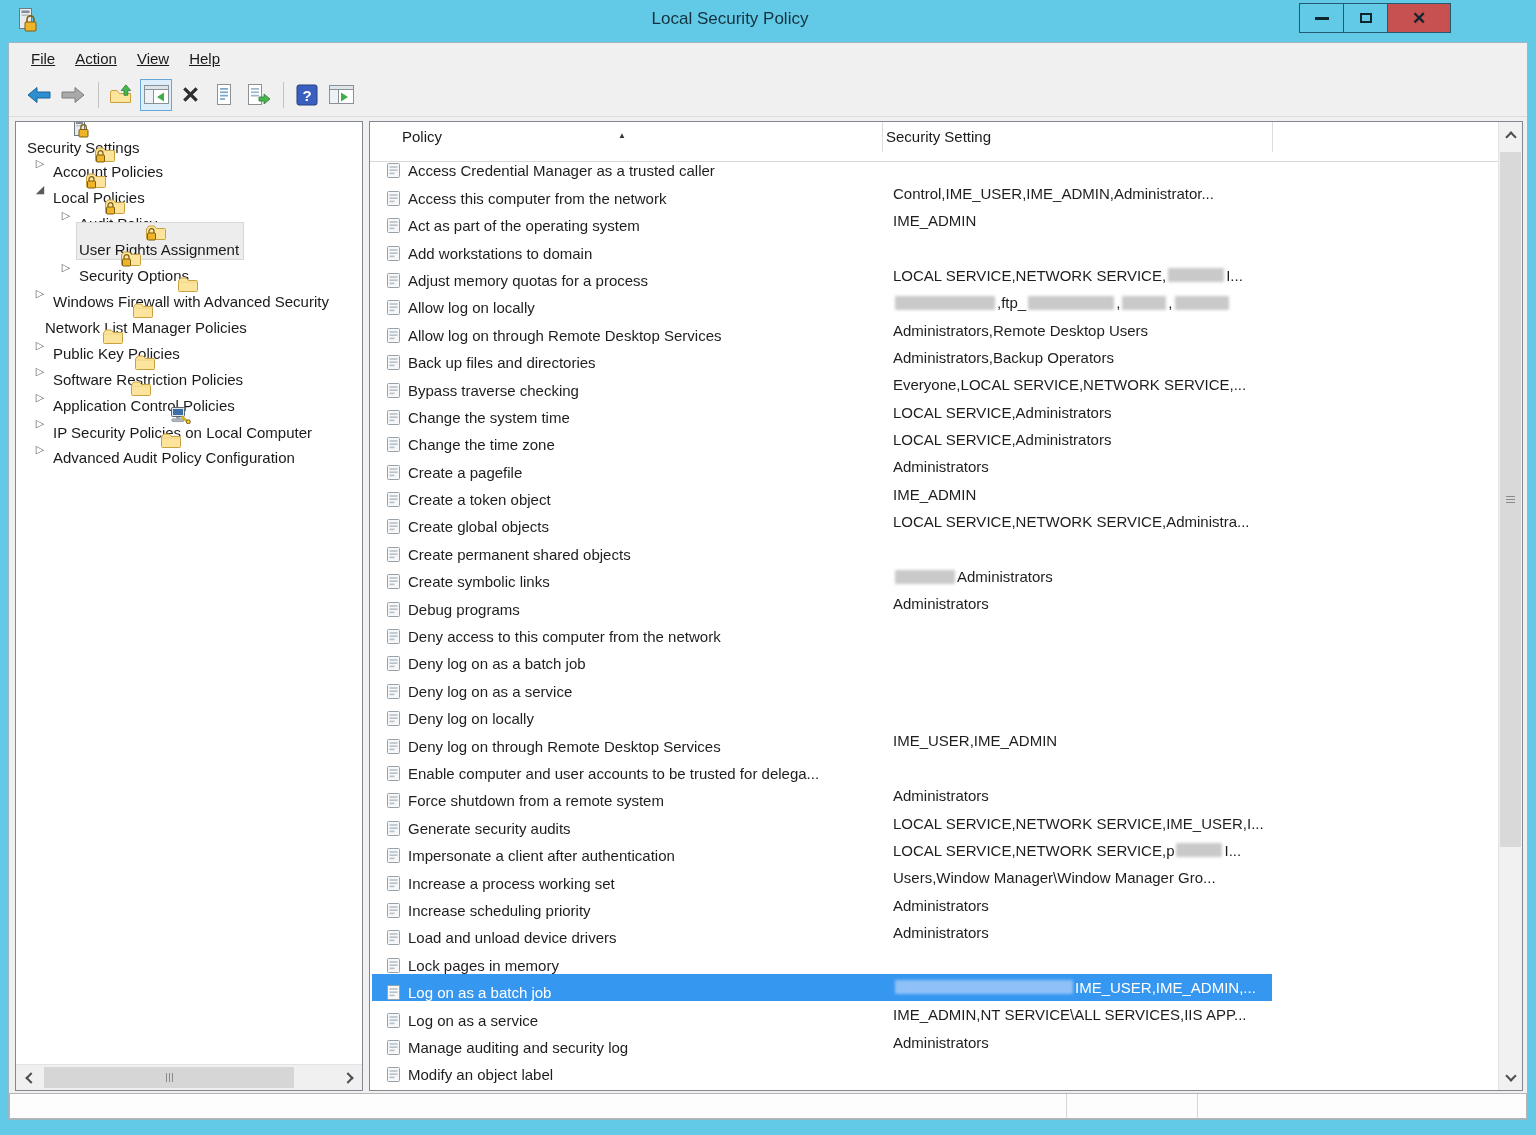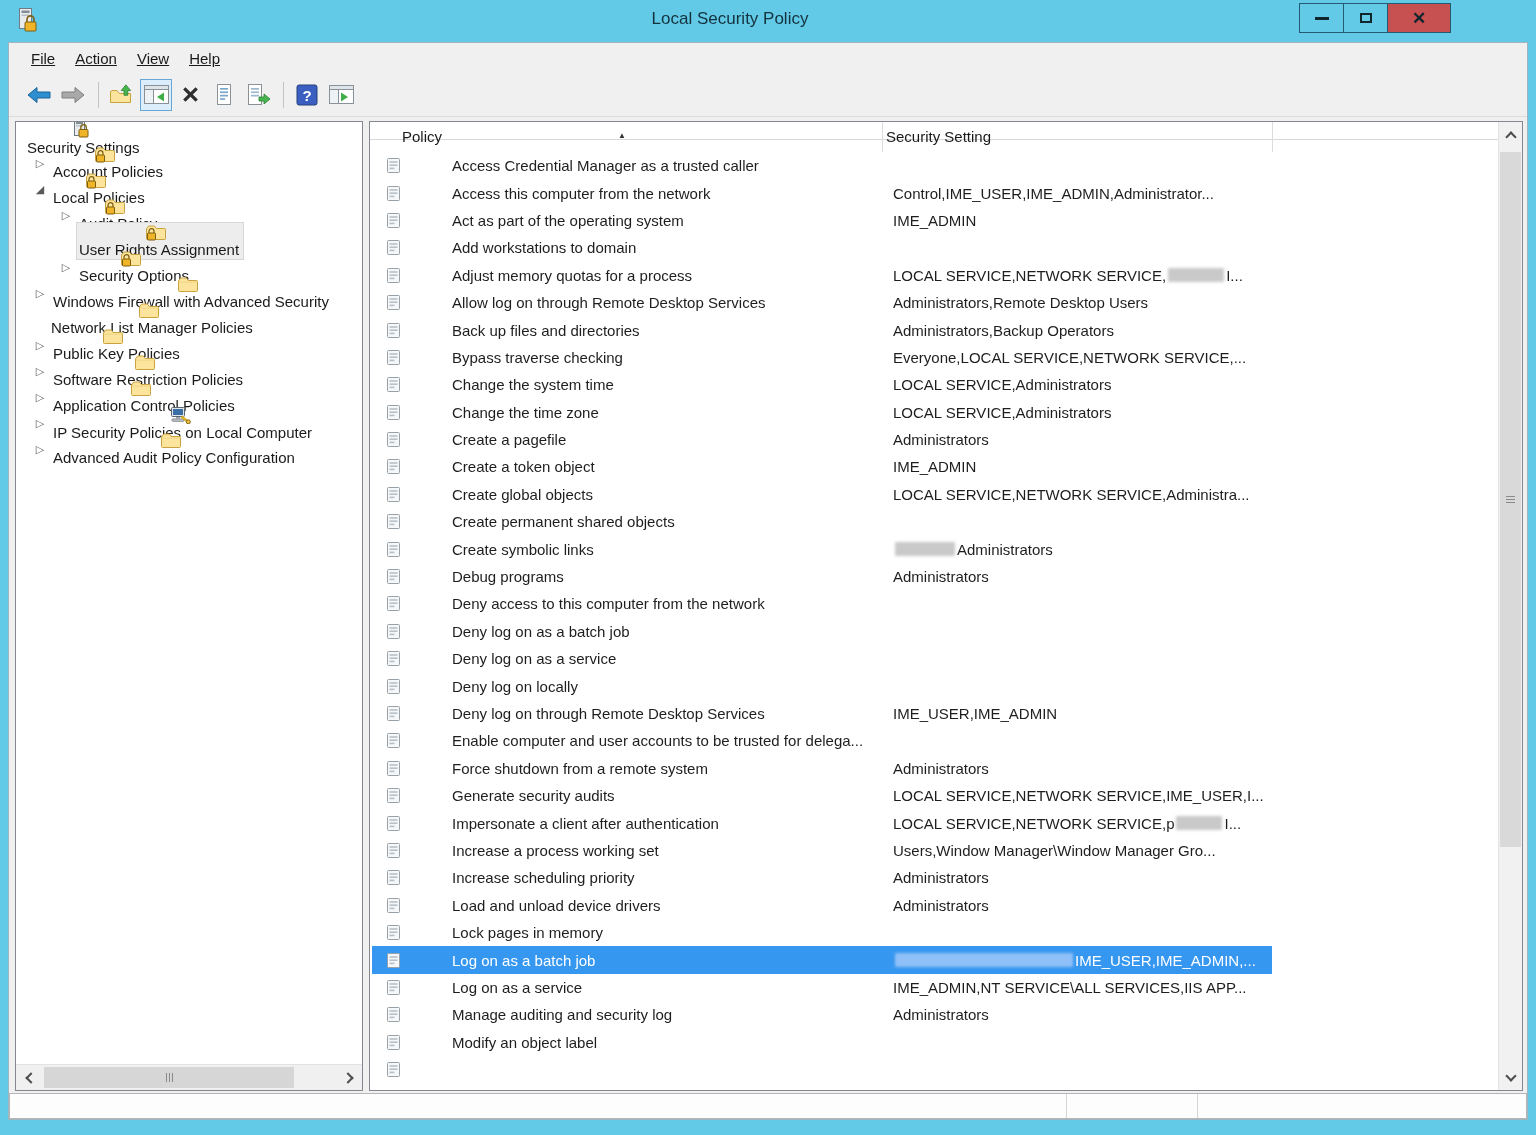--- a/index.html
+++ b/index.html
@@ -45,29 +45,29 @@
   .hs-thumb{position:absolute;left:28px;top:2px;width:250px;height:21px;background:#d6d6d6;display:flex;align-items:center;justify-content:center;}
   .hgrip{display:flex;gap:2px;}
   .hgrip i{display:block;width:1px;height:9px;background:#8a8a8a;}
   
   .chev{width:8px;height:8px;border-top:2px solid #4d4d4d;border-right:2px solid #4d4d4d;display:inline-block;}
   .chev.left{transform:rotate(-135deg);margin-left:3px;}
   .chev.right{transform:rotate(45deg);margin-right:3px;}
   .chev.up{transform:rotate(-45deg);margin-top:3px;}
   .chev.down{transform:rotate(135deg);margin-bottom:3px;}
   
-  .list-header{position:absolute;left:0;top:0;width:1130px;height:18px;background:#fff;border-bottom:1px solid #d8d8d8;font-size:15px;}
+  .list-header{position:absolute;left:0;top:0;width:1130px;height:40px;background:#fff;border-bottom:1px solid #d8d8d8;font-size:15px;}
   .hdr-cell{position:absolute;top:0;height:30px;line-height:29px;}
   .hdr-policy{left:0;width:512px;padding-left:32px;}
   .hdr-setting{left:512px;width:390px;padding-left:4px;}
   .hdr-div{position:absolute;top:0;width:1px;height:30px;background:#dcdcdc;}
   .sort-arrow{position:absolute;left:248px;top:-1px;font-size:8px;color:#333;}
   
   .list-rows{position:absolute;left:0;top:30px;width:1130px;bottom:0;overflow:hidden;font-size:15px;}
-  .list-row{position:relative;height:27.4px;display:flex;align-items:center;white-space:nowrap;gap:44px;}
+  .list-row{position:relative;height:27.4px;display:flex;align-items:flex-end;white-space:nowrap;}
   .list-row .sel{position:absolute;left:2px;top:0;bottom:0;width:900px;background:#3697f1;}
   .row-icon{margin-left:16px;flex:none;display:flex;position:relative;}
   .pol{margin-left:7px;position:relative;color:#1e1e1e;}
   .set{position:absolute;left:523px;top:0;height:100%;display:flex;align-items:center;color:#1e1e1e;max-width:600px;}
   .list-row.selected .pol,.list-row.selected .set{color:#fff;}
   .redact{display:inline-block;height:14px;background:#c9c9c9;filter:blur(1.5px);margin:0 2px;border-radius:1px;flex:none;}
   .list-row.selected .redact{background:#8fc0f7;}
   
   .vscroll{position:absolute;right:0;top:0;bottom:0;width:24px;background:#f1f1f1;border-left:1px solid #e3e3e3;}
   .vs-btn{position:absolute;left:0;width:23px;height:26px;display:flex;align-items:center;justify-content:center;}
@@ -281,21 +281,21 @@
             <span class="tree-inner">
               <span class="tree-icon">
                 <svg width="22" height="17" viewBox="0 0 22 17">
                   <path d="M1.5 5 l2.2-3 h5.6 l2 2.5 h8.2 a1 1 0 0 1 1 1 v9 a1 1 0 0 1-1 1 h-17 a1 1 0 0 1-1-1 z" fill="#fce49c" stroke="#c9a23e"></path>
                   <path d="M1.8 6.2 h18.5" stroke="#efd687" fill="none"></path>
                 </svg>
               </span>
               <span>Windows Firewall with Advanced Security</span>
             </span>
           </div>
-          <div class="tree-row" style="padding-left: 12px;">
+          <div class="tree-row" style="padding-left: 6px;">
             <span class="expander"></span>
             <span class="tree-inner">
               <span class="tree-icon">
                 <svg width="22" height="17" viewBox="0 0 22 17">
                   <path d="M1.5 5 l2.2-3 h5.6 l2 2.5 h8.2 a1 1 0 0 1 1 1 v9 a1 1 0 0 1-1 1 h-17 a1 1 0 0 1-1-1 z" fill="#fce49c" stroke="#c9a23e"></path>
                   <path d="M1.8 6.2 h18.5" stroke="#efd687" fill="none"></path>
                 </svg>
               </span>
               <span>Network List Manager Policies</span>
             </span>
@@ -457,20 +457,32 @@
           </div>
           <div class="list-row">
             <span class="row-icon">
               <svg width="15" height="17" viewBox="0 0 15 17">
                 <rect x="1.5" y="1.5" width="12" height="14" rx="1" fill="#f5f7f9" stroke="#98a0a8"></rect>
                 <rect x="3.5" y="4.2" width="8" height="1.6" fill="#b8c0c8"></rect>
                 <rect x="3.5" y="7.4" width="8" height="1.6" fill="#b8c0c8"></rect>
                 <rect x="3.5" y="10.6" width="5" height="1.6" fill="#b8c0c8"></rect>
               </svg>
             </span>
+            <span class="pol">Allow log on locally</span>
+            <span class="set"><span class="redact" style="width: 100px;"></span>,ftp_<span class="redact" style="width: 86px;"></span>,<span class="redact" style="width: 44px;"></span>,<span class="redact" style="width: 54px;"></span></span>
+          </div>
+          <div class="list-row">
+            <span class="row-icon">
+              <svg width="15" height="17" viewBox="0 0 15 17">
+                <rect x="1.5" y="1.5" width="12" height="14" rx="1" fill="#f5f7f9" stroke="#98a0a8"></rect>
+                <rect x="3.5" y="4.2" width="8" height="1.6" fill="#b8c0c8"></rect>
+                <rect x="3.5" y="7.4" width="8" height="1.6" fill="#b8c0c8"></rect>
+                <rect x="3.5" y="10.6" width="5" height="1.6" fill="#b8c0c8"></rect>
+              </svg>
+            </span>
             <span class="pol">Allow log on through Remote Desktop Services</span>
             <span class="set">Administrators,Remote Desktop Users</span>
           </div>
           <div class="list-row">
             <span class="row-icon">
               <svg width="15" height="17" viewBox="0 0 15 17">
                 <rect x="1.5" y="1.5" width="12" height="14" rx="1" fill="#f5f7f9" stroke="#98a0a8"></rect>
                 <rect x="3.5" y="4.2" width="8" height="1.6" fill="#b8c0c8"></rect>
                 <rect x="3.5" y="7.4" width="8" height="1.6" fill="#b8c0c8"></rect>
                 <rect x="3.5" y="10.6" width="5" height="1.6" fill="#b8c0c8"></rect>

